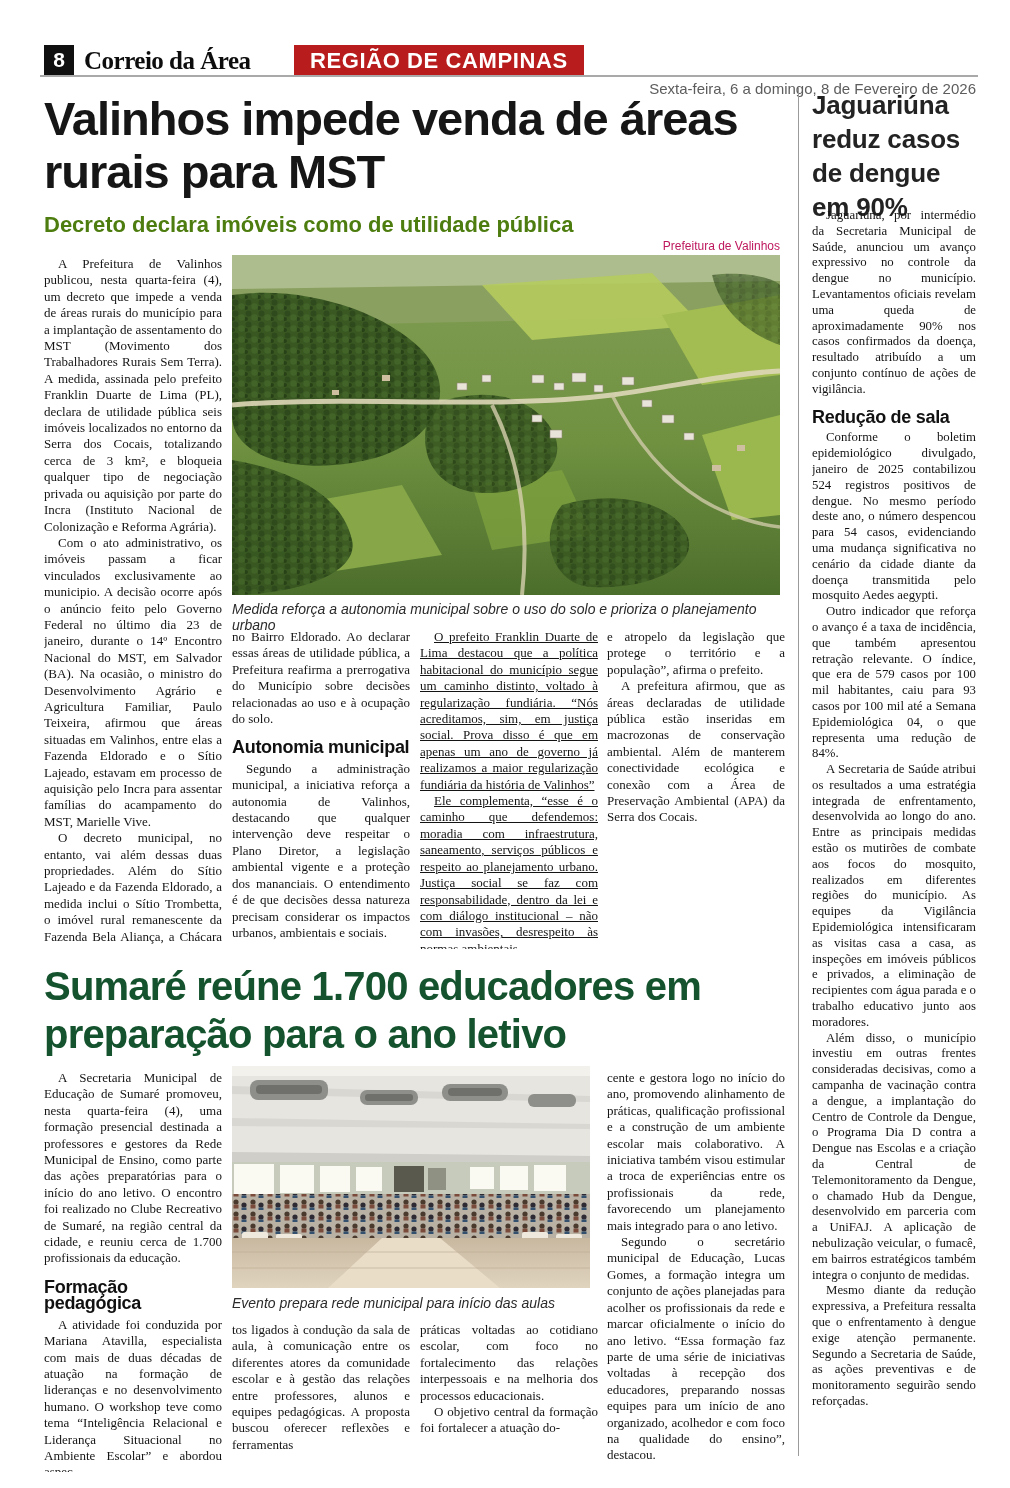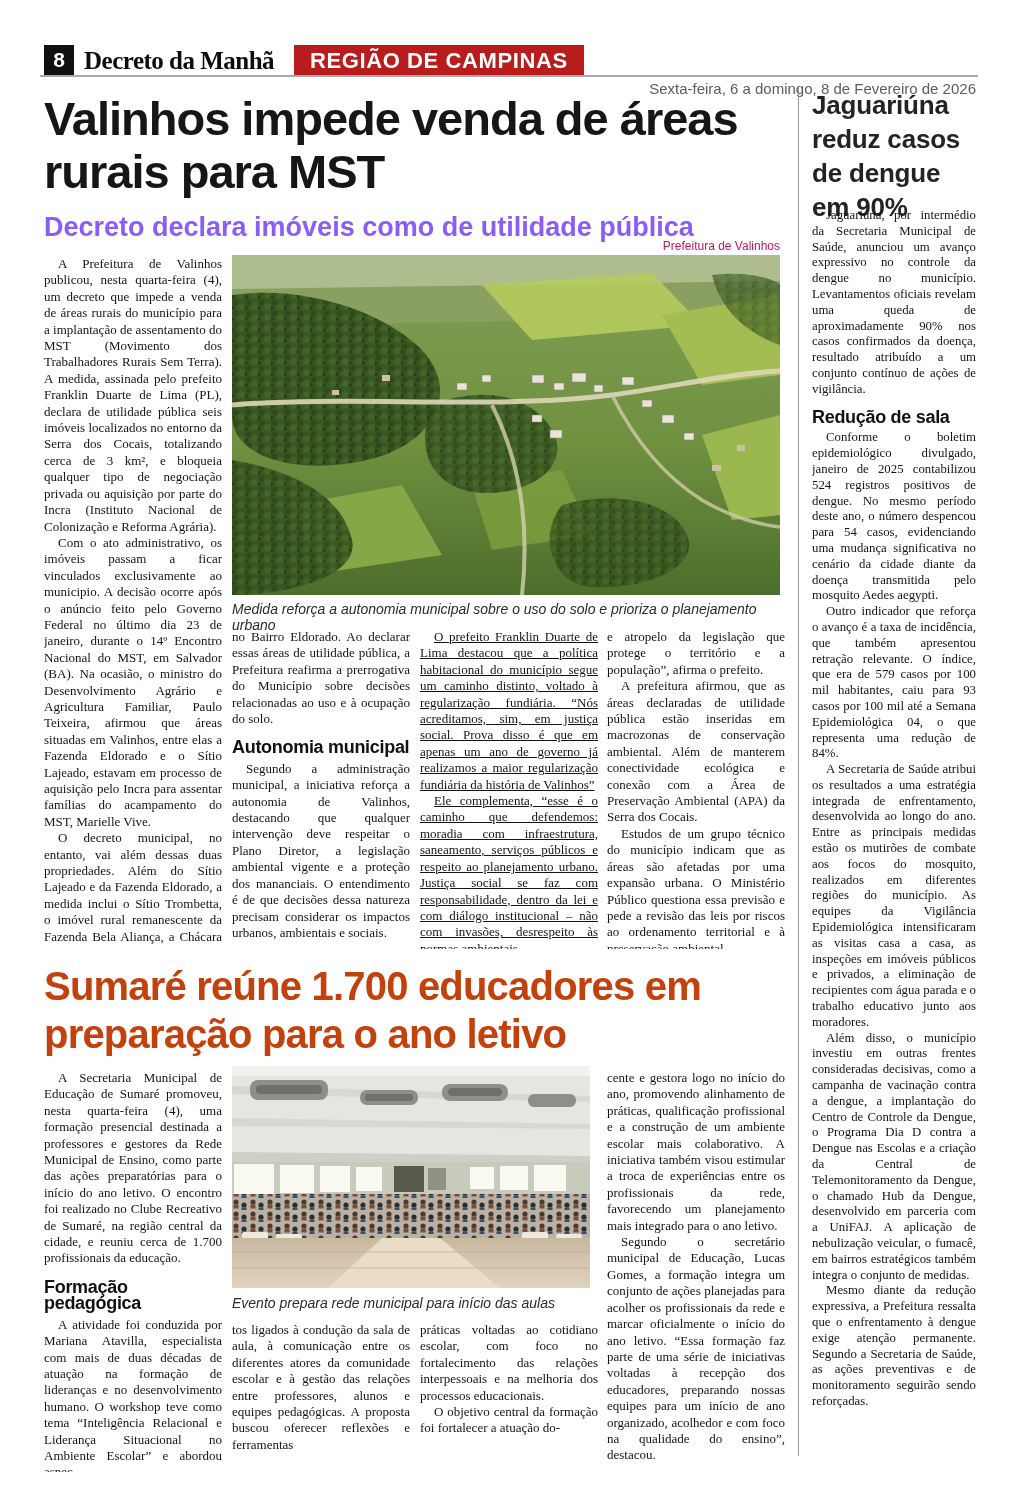--- a/index.html
+++ b/index.html
@@ -18,23 +18,23 @@
               font-size:25px; letter-spacing:-0.5px; color:#0d0d0d; }
   .banner { left:294px; top:45px; height:32px; background:#b91c1c; color:#ffffff;
             font-size:22px; font-weight:700; letter-spacing:0.6px; line-height:32px; padding:0 16px; }
   .edition-date { top:52px; right:34px; font-size:15px; color:#5d5d5d;margin-top:28px; }
   .hdr-rule { left:40px; right:32px; top:75px; height:2px; background:#a9a9a9; }
   .v-divider { left:798px; top:88px; height:1368px; width:1px; background:#9b9b9b; }
 
   
   .h1-a1 { left:44px; top:92px; width:730px; font-size:47px; line-height:53px;
            font-weight:700; letter-spacing:-1px; color:#161616; }
-  .sub-a1 { left:44px; top:212px; width:700px; font-size:27px; color:#8b5cf6; }
+  .sub-a1 { left:44px; top:212px; width:700px; font-size:22px; color:#4d7c0f; }
   .h1-a2 { left:44px; top:962px; width:730px; font-size:40px; line-height:48px;
-           font-weight:700; letter-spacing:-0.8px; color:#c2410c; }
+           font-weight:700; letter-spacing:-0.8px; color:#14532d; }
   .h1-sb { left:812px; top:88px; width:168px; font-size:26px; line-height:34px;
            font-weight:600; letter-spacing:-0.2px; color:#232323; }
 
   
   .credit { font-size:12px; color:#be185d; text-align:right; }
   .credit1 { left:232px; top:239px; width:548px; }
   .credit2 { left:220px; top:1051px; width:358px;margin-top:24px; }
   .photo { overflow:hidden; background:#7c9a4e; }
   .photo1 { left:232px; top:255px; width:548px; height:340px; }
   .photo2 { left:232px; top:1066px; width:358px; height:222px; }
@@ -59,21 +59,21 @@
   .a2c2 { left:232px; top:1322px; width:178px; height:152px; }
   .a2c3 { left:420px; top:1322px; width:178px; height:152px; }
   .a2c4 { left:607px; top:1070px; width:178px; height:402px; }
 </style>
 </head>
 <body>
 
 <div class="page">
 
   <div class="abs pgnum">8</div>
-  <div class="abs masthead">Decreto da Manhã</div>
+  <div class="abs masthead">Correio da Área</div>
   <div class="abs banner">REGIÃO DE CAMPINAS</div>
   <div class="abs edition-date">Sexta-feira, 6 a domingo, 8 de Fevereiro de 2026</div>
   <div class="abs hdr-rule"></div>
   <div class="abs v-divider"></div>
 
   <h1 class="abs h1-a1">Valinhos impede venda de áreas rurais para MST</h1>
   <h2 class="abs sub-a1">Decreto declara imóveis como de utilidade pública</h2>
   <div class="abs credit credit1">Prefeitura de Valinhos</div>
 
   <div class="abs photo photo1">
@@ -142,21 +142,20 @@
     <h3>Autonomia municipal</h3>
     <p>Segundo a administração municipal, a iniciativa reforça a autonomia de Valinhos, destacando que qualquer intervenção deve respeitar o Plano Diretor, a legislação ambiental vigente e a proteção dos mananciais. O entendimento é de que decisões dessa natureza precisam considerar os impactos urbanos, ambientais e sociais.</p>
   </div>
   <div class="abs bt a1c3">
     <p>O prefeito Franklin Duarte de Lima destacou que a política habitacional do município segue um caminho distinto, voltado à regularização fundiária. “Nós acreditamos, sim, em justiça social. Prova disso é que em apenas um ano de governo já realizamos a maior regularização fundiária da história de Valinhos”</p>
     <p>Ele complementa, “esse é o caminho que defendemos: moradia com infraestrutura, saneamento, serviços públicos e respeito ao planejamento urbano. Justiça social se faz com responsabilidade, dentro da lei e com diálogo institucional – não com invasões, desrespeito às normas ambientais</p>
   </div>
   <div class="abs bt a1c4">
     <p class="ni">e atropelo da legislação que protege o território e a população”, afirma o prefeito.</p>
     <p>A prefeitura afirmou, que as áreas declaradas de utilidade pública estão inseridas em macrozonas de conservação ambiental. Além de manterem conectividade ecológica e conexão com a Área de Preservação Ambiental (APA) da Serra dos Cocais.</p>
-    <p>Estudos de um grupo técnico do município indicam que as áreas são afetadas por uma expansão urbana. O Ministério Público questiona essa previsão e pede a revisão das leis por riscos ao ordenamento territorial e à preservação ambiental.</p>
   </div>
 
   <h1 class="abs h1-sb">Jaguariúna reduz casos de dengue em 90%</h1>
   <div class="abs bt sbody">
     <p>Jaguariúna, por intermédio da Secretaria Municipal de Saúde, anunciou um avanço expressivo no controle da dengue no município. Levantamentos oficiais revelam uma queda de aproximadamente 90% nos casos confirmados da doença, resultado atribuído a um conjunto contínuo de ações de vigilância.</p>
     <h3>Redução de sala</h3>
     <p>Conforme o boletim epidemiológico divulgado, janeiro de 2025 contabilizou 524 registros positivos de dengue. No mesmo período deste ano, o número despencou para 54 casos, evidenciando uma mudança significativa no cenário da cidade diante da doença transmitida pelo mosquito Aedes aegypti.</p>
     <p>Outro indicador que reforça o avanço é a taxa de incidência, que também apresentou retração relevante. O índice, que era de 579 casos por 100 mil habitantes, caiu para 93 casos por 100 mil até a Semana Epidemiológica 04, o que representa uma redução de 84%.</p>
     <p>A Secretaria de Saúde atribui os resultados a uma estratégia integrada de enfrentamento, desenvolvida ao longo do ano. Entre as principais medidas estão os mutirões de combate aos focos do mosquito, realizados em diferentes regiões do município. As equipes da Vigilância Epidemiológica intensificaram as visitas casa a casa, as inspeções em imóveis públicos e privados, a eliminação de recipientes com água parada e o trabalho educativo junto aos moradores.</p>
     <p>Além disso, o município investiu em outras frentes consideradas decisivas, como a campanha de vacinação contra a dengue, a implantação do Centro de Controle da Dengue, o Programa Dia D contra a Dengue nas Escolas e a criação da Central de Telemonitoramento da Dengue, o chamado Hub da Dengue, desenvolvido em parceria com a UniFAJ. A aplicação de nebulização veicular, o fumacê, em bairros estratégicos também integra o conjunto de medidas.</p>

